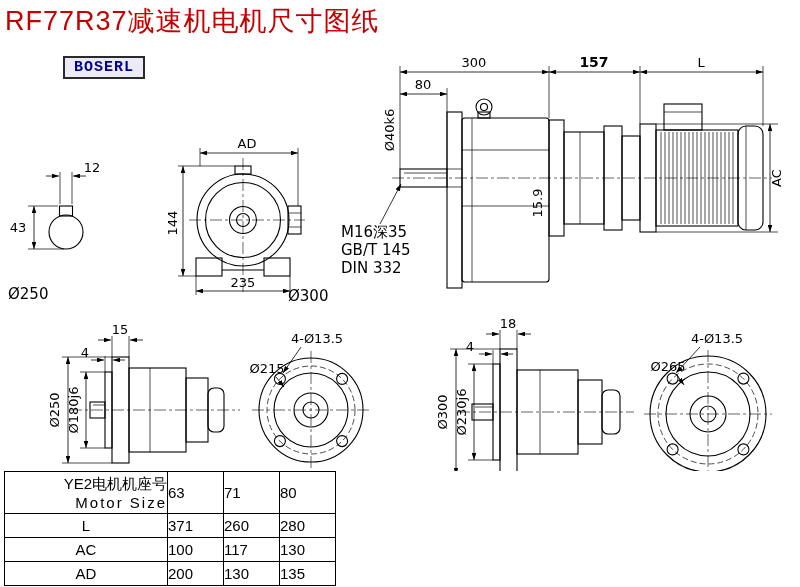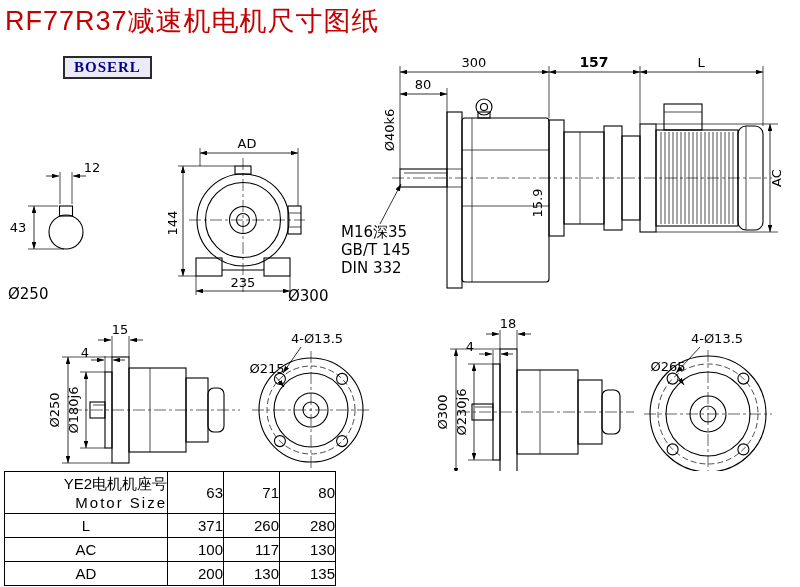--- a/index.html
+++ b/index.html
@@ -1,32 +1,32 @@
 <!DOCTYPE html>
 <html><head>
 <meta charset="utf-8">
 <style>
   *{margin:0;padding:0;box-sizing:border-box}
   html,body{width:800px;height:587px;background:#fff;position:relative;overflow:hidden;
     font-family:"Liberation Sans",sans-serif;color:#000}
   .title{position:absolute;left:5px;top:3px;font-size:27px;font-weight:normal;color:#c40000;letter-spacing:1px}
   .logo{position:absolute;left:63px;top:56px;border:2px solid #2a2a2a;background:#edeaf7;
-    color:#00008b;font-family:Liberation Serif, serif;font-weight:bold;font-size:15px;
+    color:#00008b;font-family:Liberation Mono, monospace;font-weight:bold;font-size:15px;
     padding:1px 9px;letter-spacing:1px}
   svg.drawing{position:absolute;left:0;top:0}
   svg text{font-family:"DejaVu Sans",sans-serif;font-size:13px;fill:#000}
   svg text.lbl{font-size:15px}
   svg text.b{font-weight:bold;font-size:14px}
   .ln{stroke:#000;stroke-width:1.1;fill:none}
   .thin{stroke:#000;stroke-width:0.7;fill:none}
   .cl{stroke:#000;stroke-width:0.6;fill:none;stroke-dasharray:12 3 3 3}
   .bc{stroke:#000;stroke-width:0.7;fill:none;stroke-dasharray:6 3}
   .dim{stroke:#000;stroke-width:0.8;fill:none}
   .spec-table{position:absolute;left:4px;top:471px;border-collapse:collapse;font-size:15px}
-  .spec-table td{border:1px solid #000;text-align:right;vertical-align:middle;height:24px}
+  .spec-table td{border:1px solid #000;text-align:left;vertical-align:middle;height:24px}
   .spec-table td.namecell{width:163px;text-align:right;padding-left:19px}
   .spec-table td.val{width:56px}
   .spec-table tr.hdr td{height:42px}
   .spec-table .en{letter-spacing:2px}
 </style>
 </head>
 <body>
 
 <svg class="drawing" width="800" height="471" viewBox="0 0 800 471">
   <defs>

